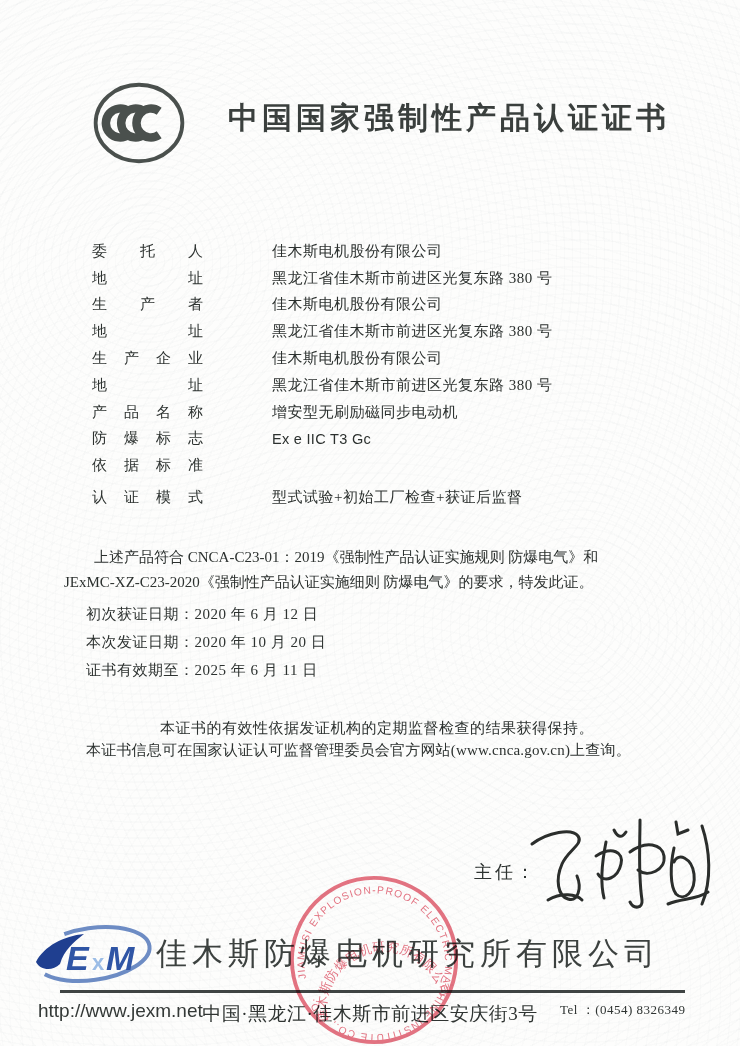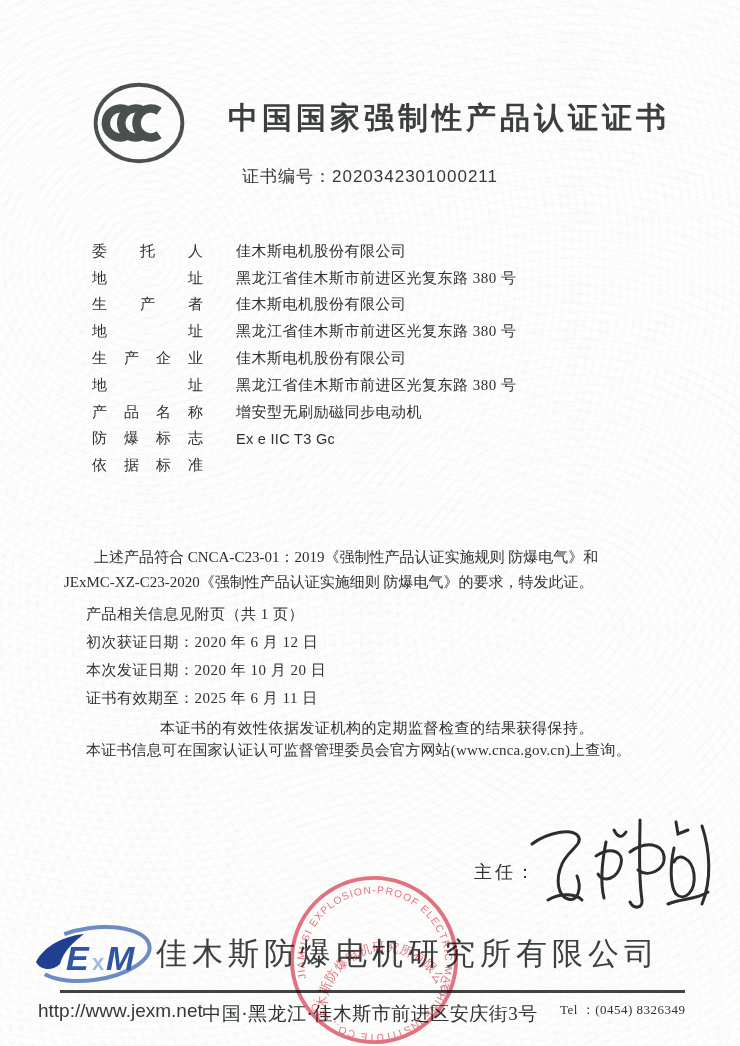--- a/index.html
+++ b/index.html
@@ -20,21 +20,21 @@
     left:198px;top:98px;width:472px;text-align:right;
     font-family:"Liberation Sans","DejaVu Sans",sans-serif;
     font-weight:bold;font-size:30px;letter-spacing:4px;color:#3a3f3d;white-space:nowrap;
   }
   .cert-line{
     left:0;top:165px;width:740px;text-align:center;font-size:17px;color:#33383б;
     font-family:"Liberation Sans","DejaVu Sans",sans-serif;color:#343937;letter-spacing:1px;
   }
   
   .rows{left:92px;top:238px;width:600px;}
-  .row{display:flex;height:26.8px;align-items:center;font-size:15px;}
+  .row{display:flex;height:26.8px;align-items:center;font-size:15px;gap:36px;}
   .row.gap{margin-top:5px;}
   .flabel{
     display:inline-block;width:112px;text-align:justify;text-align-last:justify;
     color:#2e3331;flex:0 0 112px;letter-spacing:1px;
   }
   .fvalue{margin-left:32px;white-space:pre-wrap;color:#2c312f;letter-spacing:0.5px;}
   .latin{font-family:"Liberation Sans","DejaVu Sans",sans-serif;font-size:14.5px;letter-spacing:0.3px;}
   
   .statement{left:64px;top:545px;width:618px;font-size:15px;line-height:24.5px;color:#2c312f;}
   .statement .l1{padding-left:30px;}
@@ -69,21 +69,20 @@
 
   <svg class="abs ccc-logo" viewBox="0 0 120 104">
     <ellipse cx="60" cy="52" rx="51" ry="45" fill="none" stroke="#4a504d" stroke-width="4.5"></ellipse>
     <path d="M 47.75 65.93 A 17 17 0 1 1 47.75 38.07" fill="none" stroke="#4a504d" stroke-width="10"></path>
     <path d="M 65.75 65.93 A 17 17 0 1 1 65.75 38.07" fill="none" stroke="#4a504d" stroke-width="10"></path>
     <path d="M 83.75 65.93 A 17 17 0 1 1 83.75 38.07" fill="none" stroke="#4a504d" stroke-width="10"></path>
   </svg>
 
   <div class="abs doc-title">中国国家强制性产品认证证书</div>
 
-  <div class="abs cert-line">证书编号：2020342301000211</div>
 
   <div class="abs rows">
     <div class="row">
         <span class="flabel">委 托 人</span>
         <span class="fvalue">佳木斯电机股份有限公司</span>
       </div>
     <div class="row">
         <span class="flabel">地 址</span>
         <span class="fvalue">黑龙江省佳木斯市前进区光复东路 380 号</span>
       </div>
@@ -107,29 +106,32 @@
         <span class="flabel">产 品 名 称</span>
         <span class="fvalue">增安型无刷励磁同步电动机</span>
       </div>
     <div class="row">
         <span class="flabel">防 爆 标 志</span>
         <span class="fvalue latin">Ex e IIC T3 Gc</span>
       </div>
     <div class="row">
         <span class="flabel">依 据 标 准</span>
       </div>
+    <div class="row gap">
+        <span class="flabel">认 证 模 式</span>
+        <span class="fvalue">型式试验+初始工厂检查+获证后监督</span>
+      </div>
   </div>
 
   <div class="abs statement">
     <div class="l1">上述产品符合 CNCA-C23-01：2019《强制性产品认证实施规则 防爆电气》和</div>
     <div class="l2">JExMC-XZ-C23-2020《强制性产品认证实施细则 防爆电气》的要求，特发此证。</div>
   </div>
 
   <div class="abs infoblock">
-    <div>产品相关信息见附页（共 1 页）</div>
     <div>初次获证日期：2020 年 6 月 12 日</div>
     <div>本次发证日期：2020 年 10 月 20 日</div>
     <div>证书有效期至：2025 年 6 月 11 日</div>
   </div>
 
   <div class="abs note2">本证书信息可在国家认证认可监督管理委员会官方网站(www.cnca.gov.cn)上查询。</div>
   <div class="abs note1">本证书的有效性依据发证机构的定期监督检查的结果获得保持。</div>
 
   <div class="abs sign-label">主任：</div>
   <svg class="abs sign-svg" viewBox="0 0 205 105">

